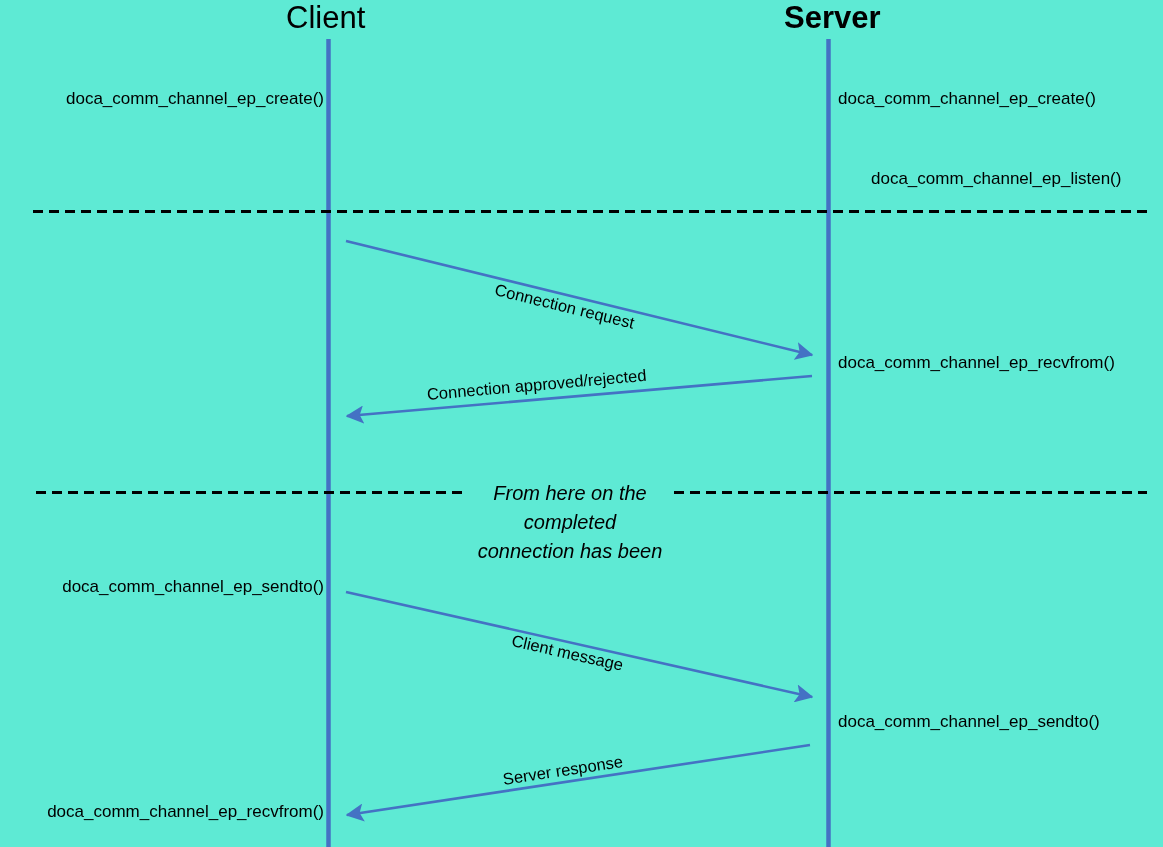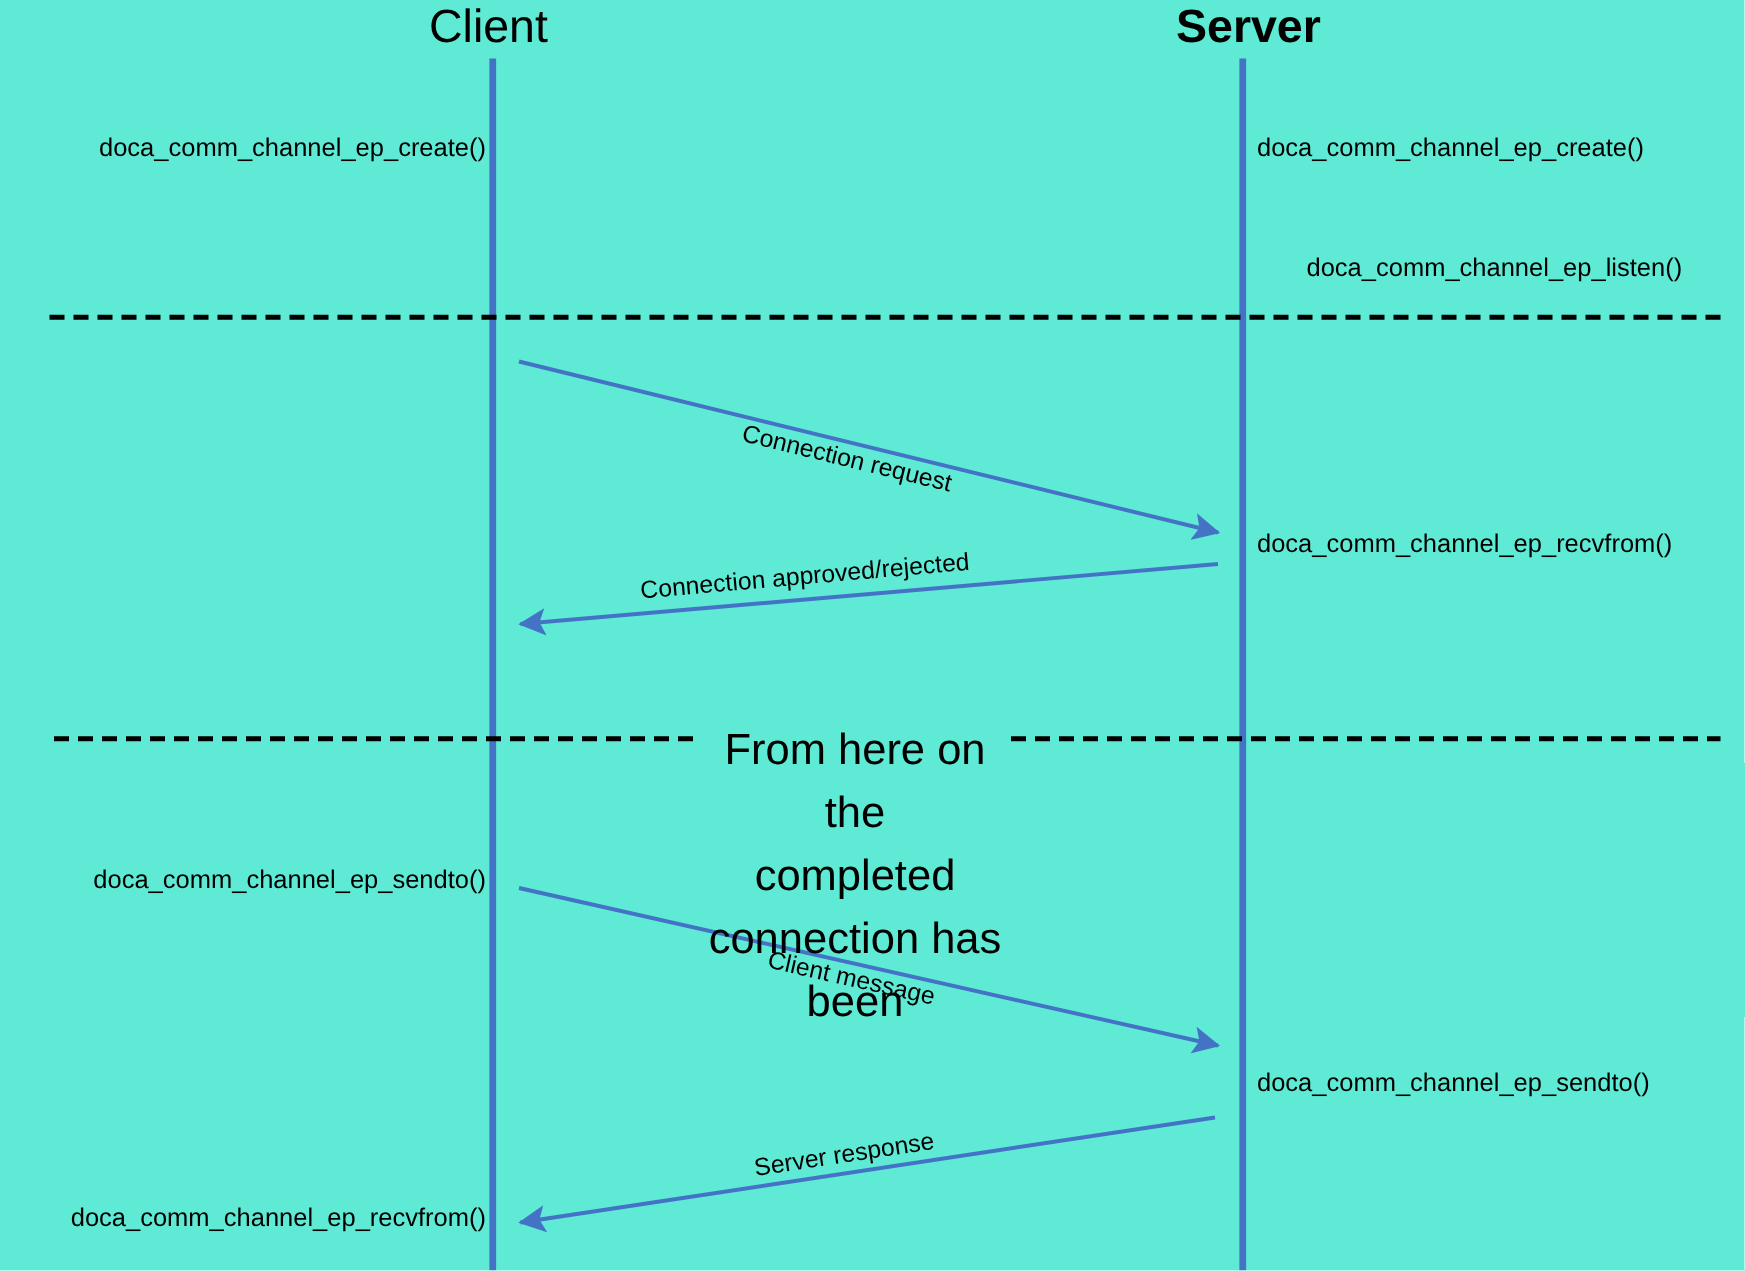--- a/index.html
+++ b/index.html
@@ -44,24 +44,25 @@
   .msg-label {
     position: absolute;
     font-size: 16.5px;
     color: #000000;
     white-space: nowrap;
     transform-origin: 0 50%;
     line-height: 1;
   }
   .note-text {
     position: absolute;
-    font-size: 29px;
+    font-size: 20px;
     color: #000000;
     text-align: center;
     line-height: 1.45;
+    font-style: italic;
   }
 </style>
 </head>
 <body>
 
 <div id="diagram">
 
   <svg class="layer" viewBox="0 0 1163 847" xmlns="http://www.w3.org/2000/svg">
     <defs>
       <marker id="arrowRight" viewBox="0 0 12 12" refX="11" refY="6" markerWidth="7" markerHeight="7" orient="auto-start-reverse">

